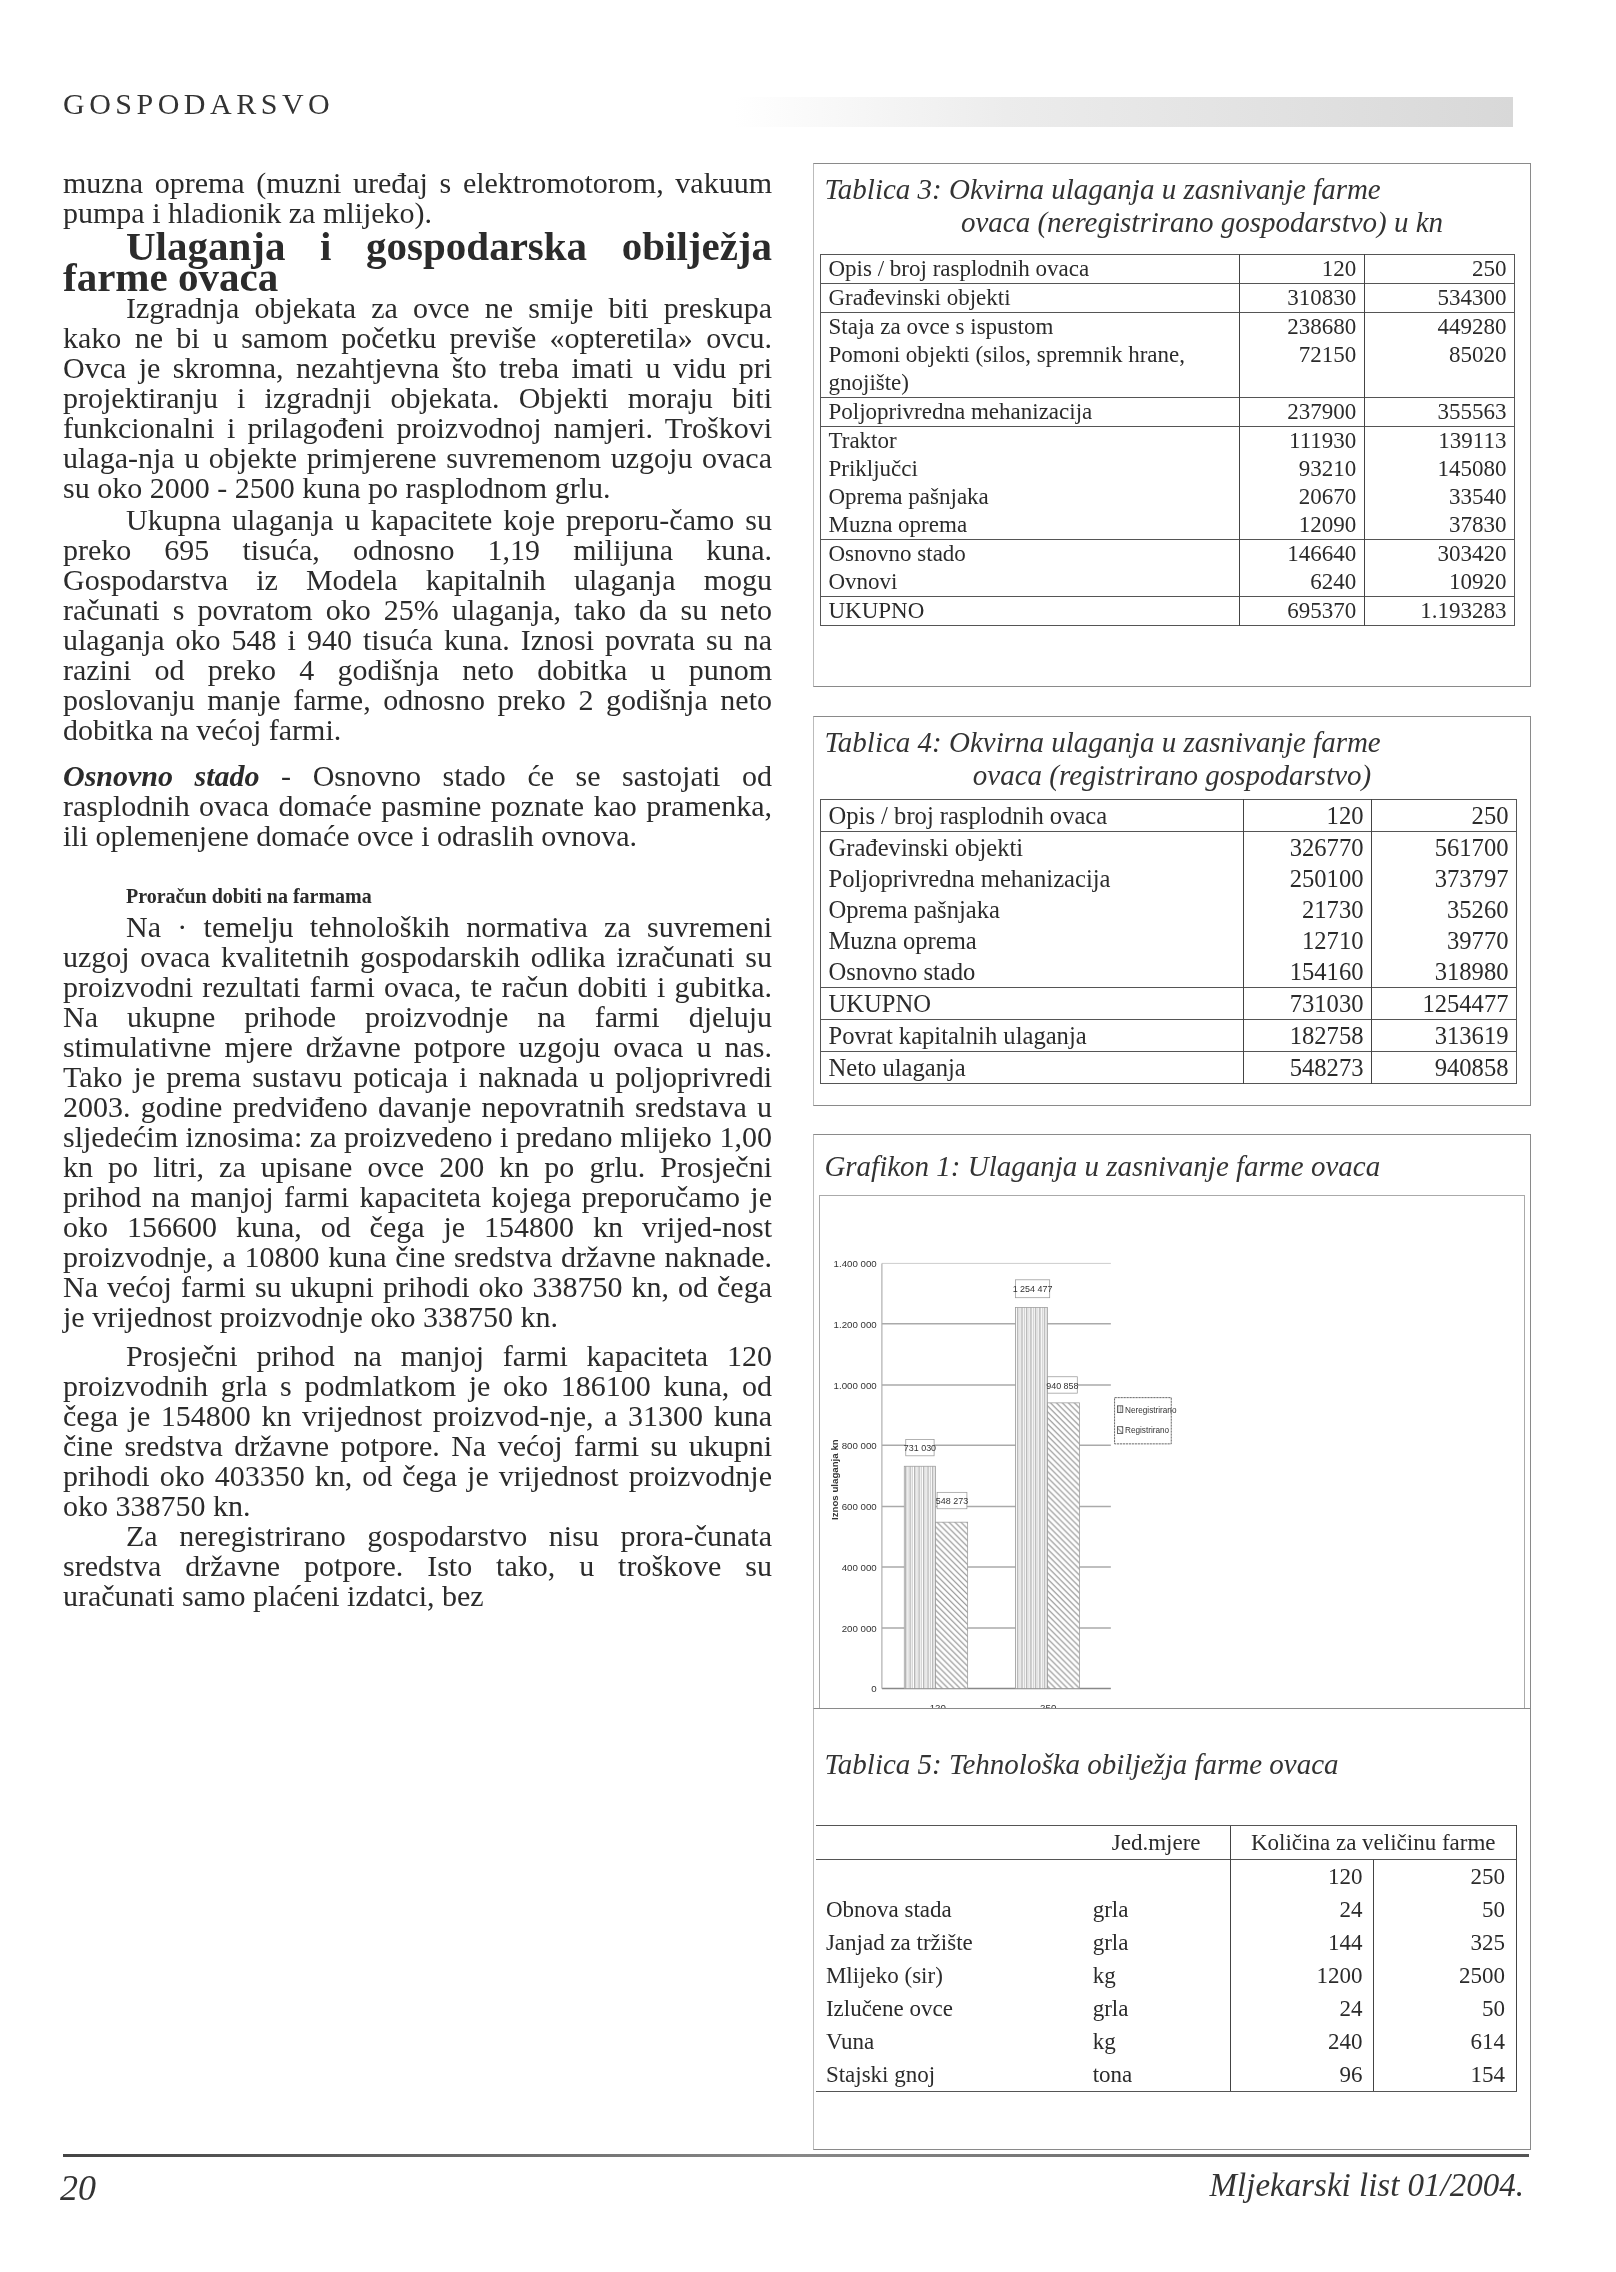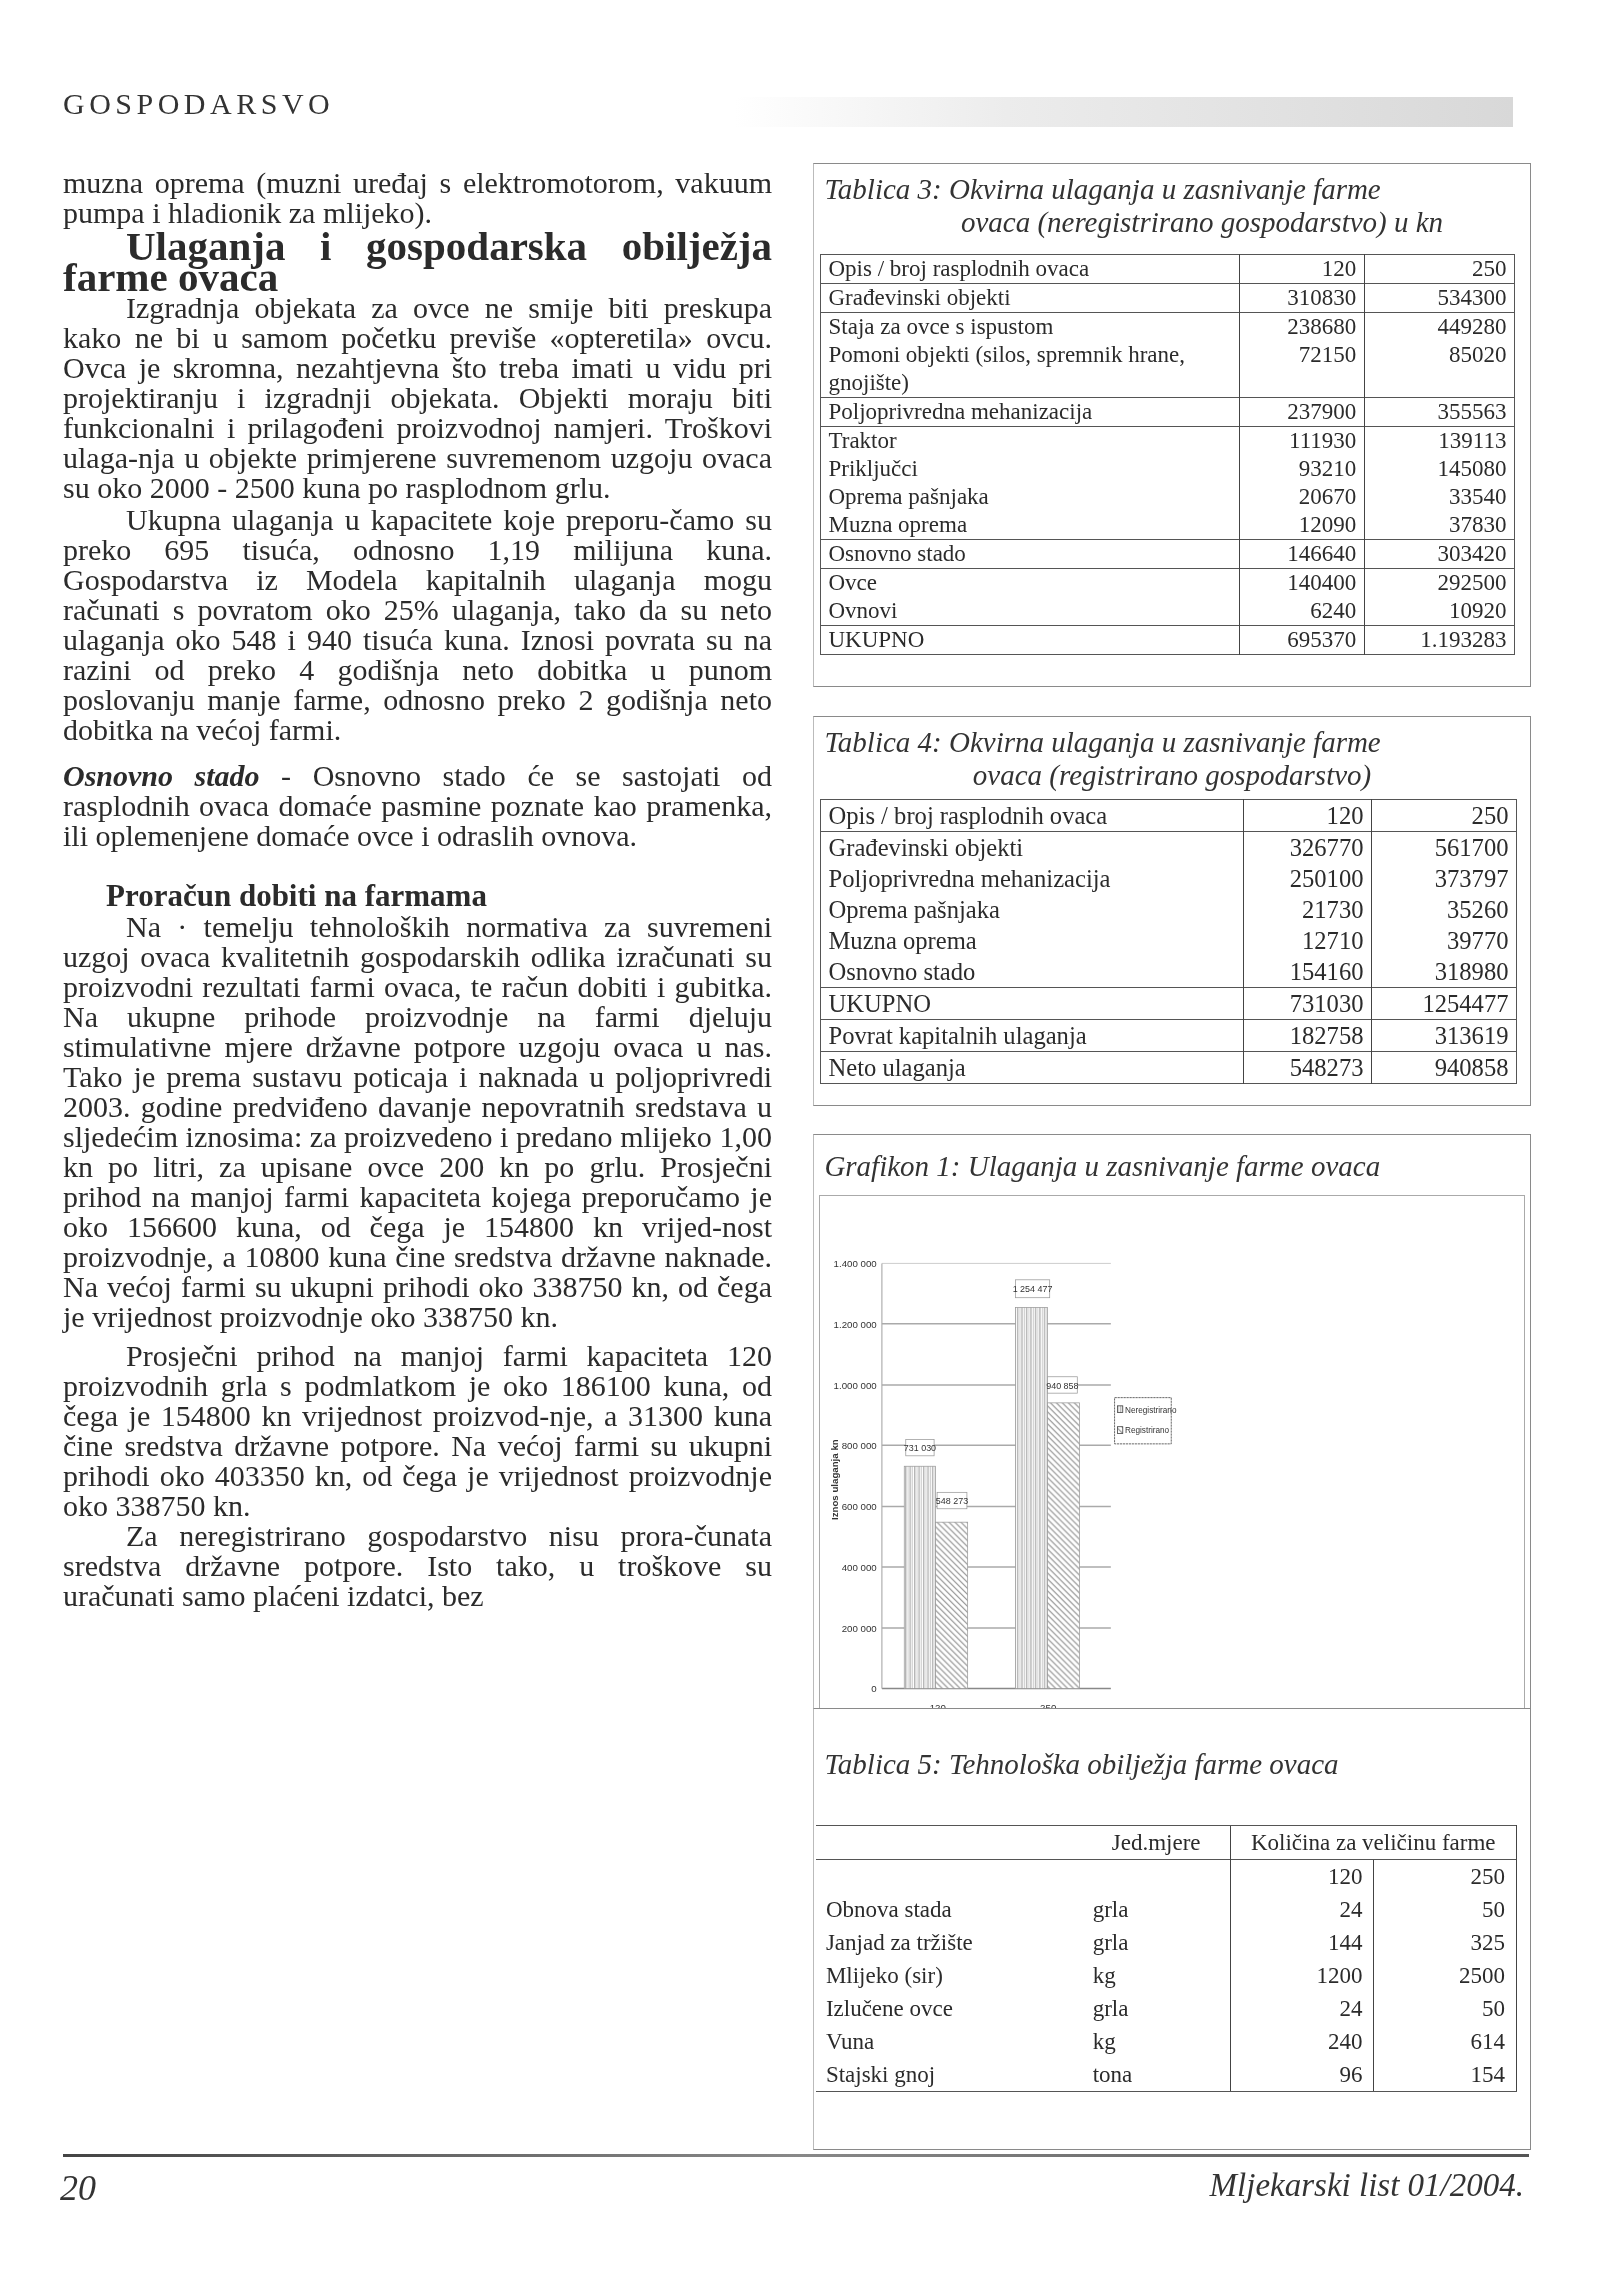--- a/index.html
+++ b/index.html
@@ -23,21 +23,21 @@
   .left-col {
     position: absolute; left: 63px; top: 168px; width: 709px;
     font-family: "Liberation Serif", serif; font-size: 30px; line-height: 30px; color: #2b2b2b;
   }
   .left-col p { margin: 0; text-align: justify; }
   .left-col .indent { text-indent: 63px; }
   .left-col .heading {
     font-weight: bold; font-size: 41px; text-indent: 63px; line-height: 31px; margin-top: 3px; text-align: justify;
   }
   .left-col .heading2 {
-    font-weight: bold; font-size: 31px; margin-left: 43px; margin-top: 30px; margin-bottom: 1.5px;
+    font-weight: bold; font-size: 20px; margin-left: 63px; margin-top: 30px; margin-bottom: 1.5px;
   }
   .left-col .lead-term { font-weight: bold; font-style: italic; }
 
   
   .box {
     position: absolute; left: 813px; width: 716px;
     border: 1.5px solid #8a8a8a; border-left-color: #bbb; background: #fff;
   }
   .box-caption {
     font-family: "Liberation Serif", serif; font-style: italic; font-size: 29px;
@@ -163,25 +163,20 @@
     </tr>
     <tr>
       <td class="c1">Muzna oprema</td>
       <td class="c2 num">12090</td>
       <td class="num">37830</td>
     </tr>
     <tr class="sep">
       <td class="c1">Osnovno stado</td>
       <td class="c2 num">146640</td>
       <td class="num">303420</td>
-    </tr>
-    <tr class="sep">
-      <td class="c1">Ovce</td>
-      <td class="c2 num">140400</td>
-      <td class="num">292500</td>
     </tr>
     <tr>
       <td class="c1">Ovnovi</td>
       <td class="c2 num">6240</td>
       <td class="num">10920</td>
     </tr>
     <tr class="sep">
       <td class="c1">UKUPNO</td>
       <td class="c2 num">695370</td>
       <td class="num">1.193283</td>

